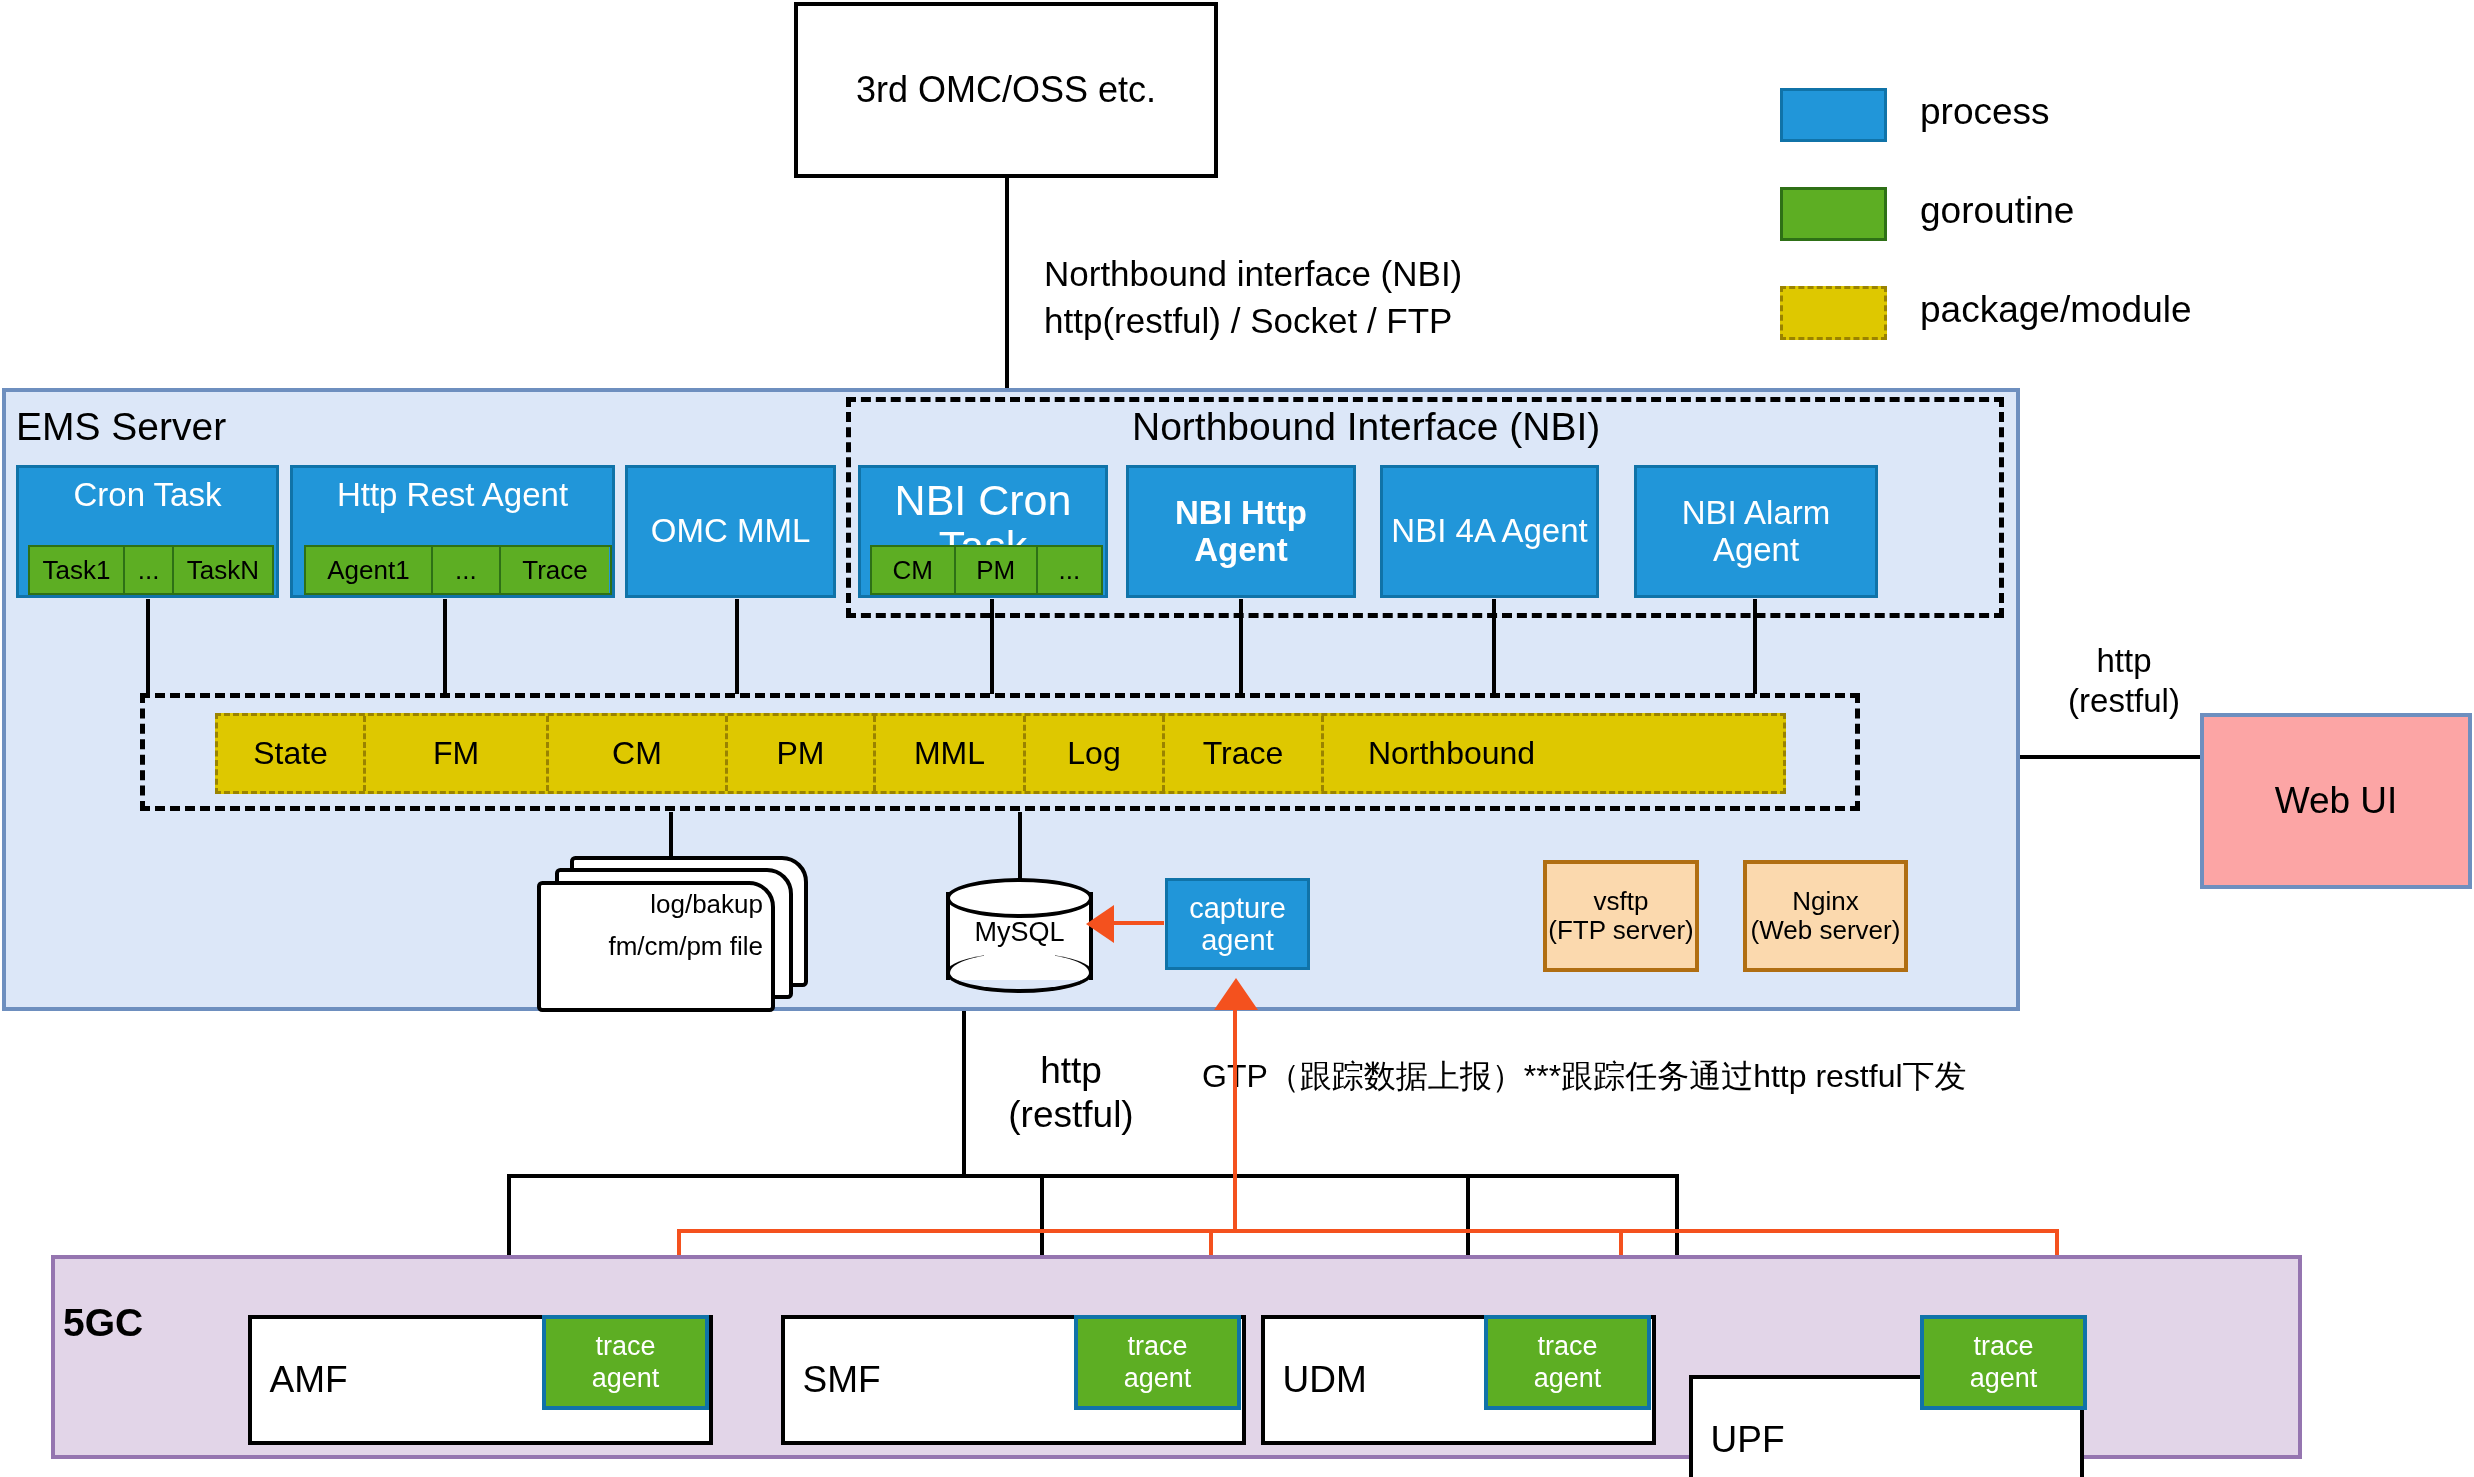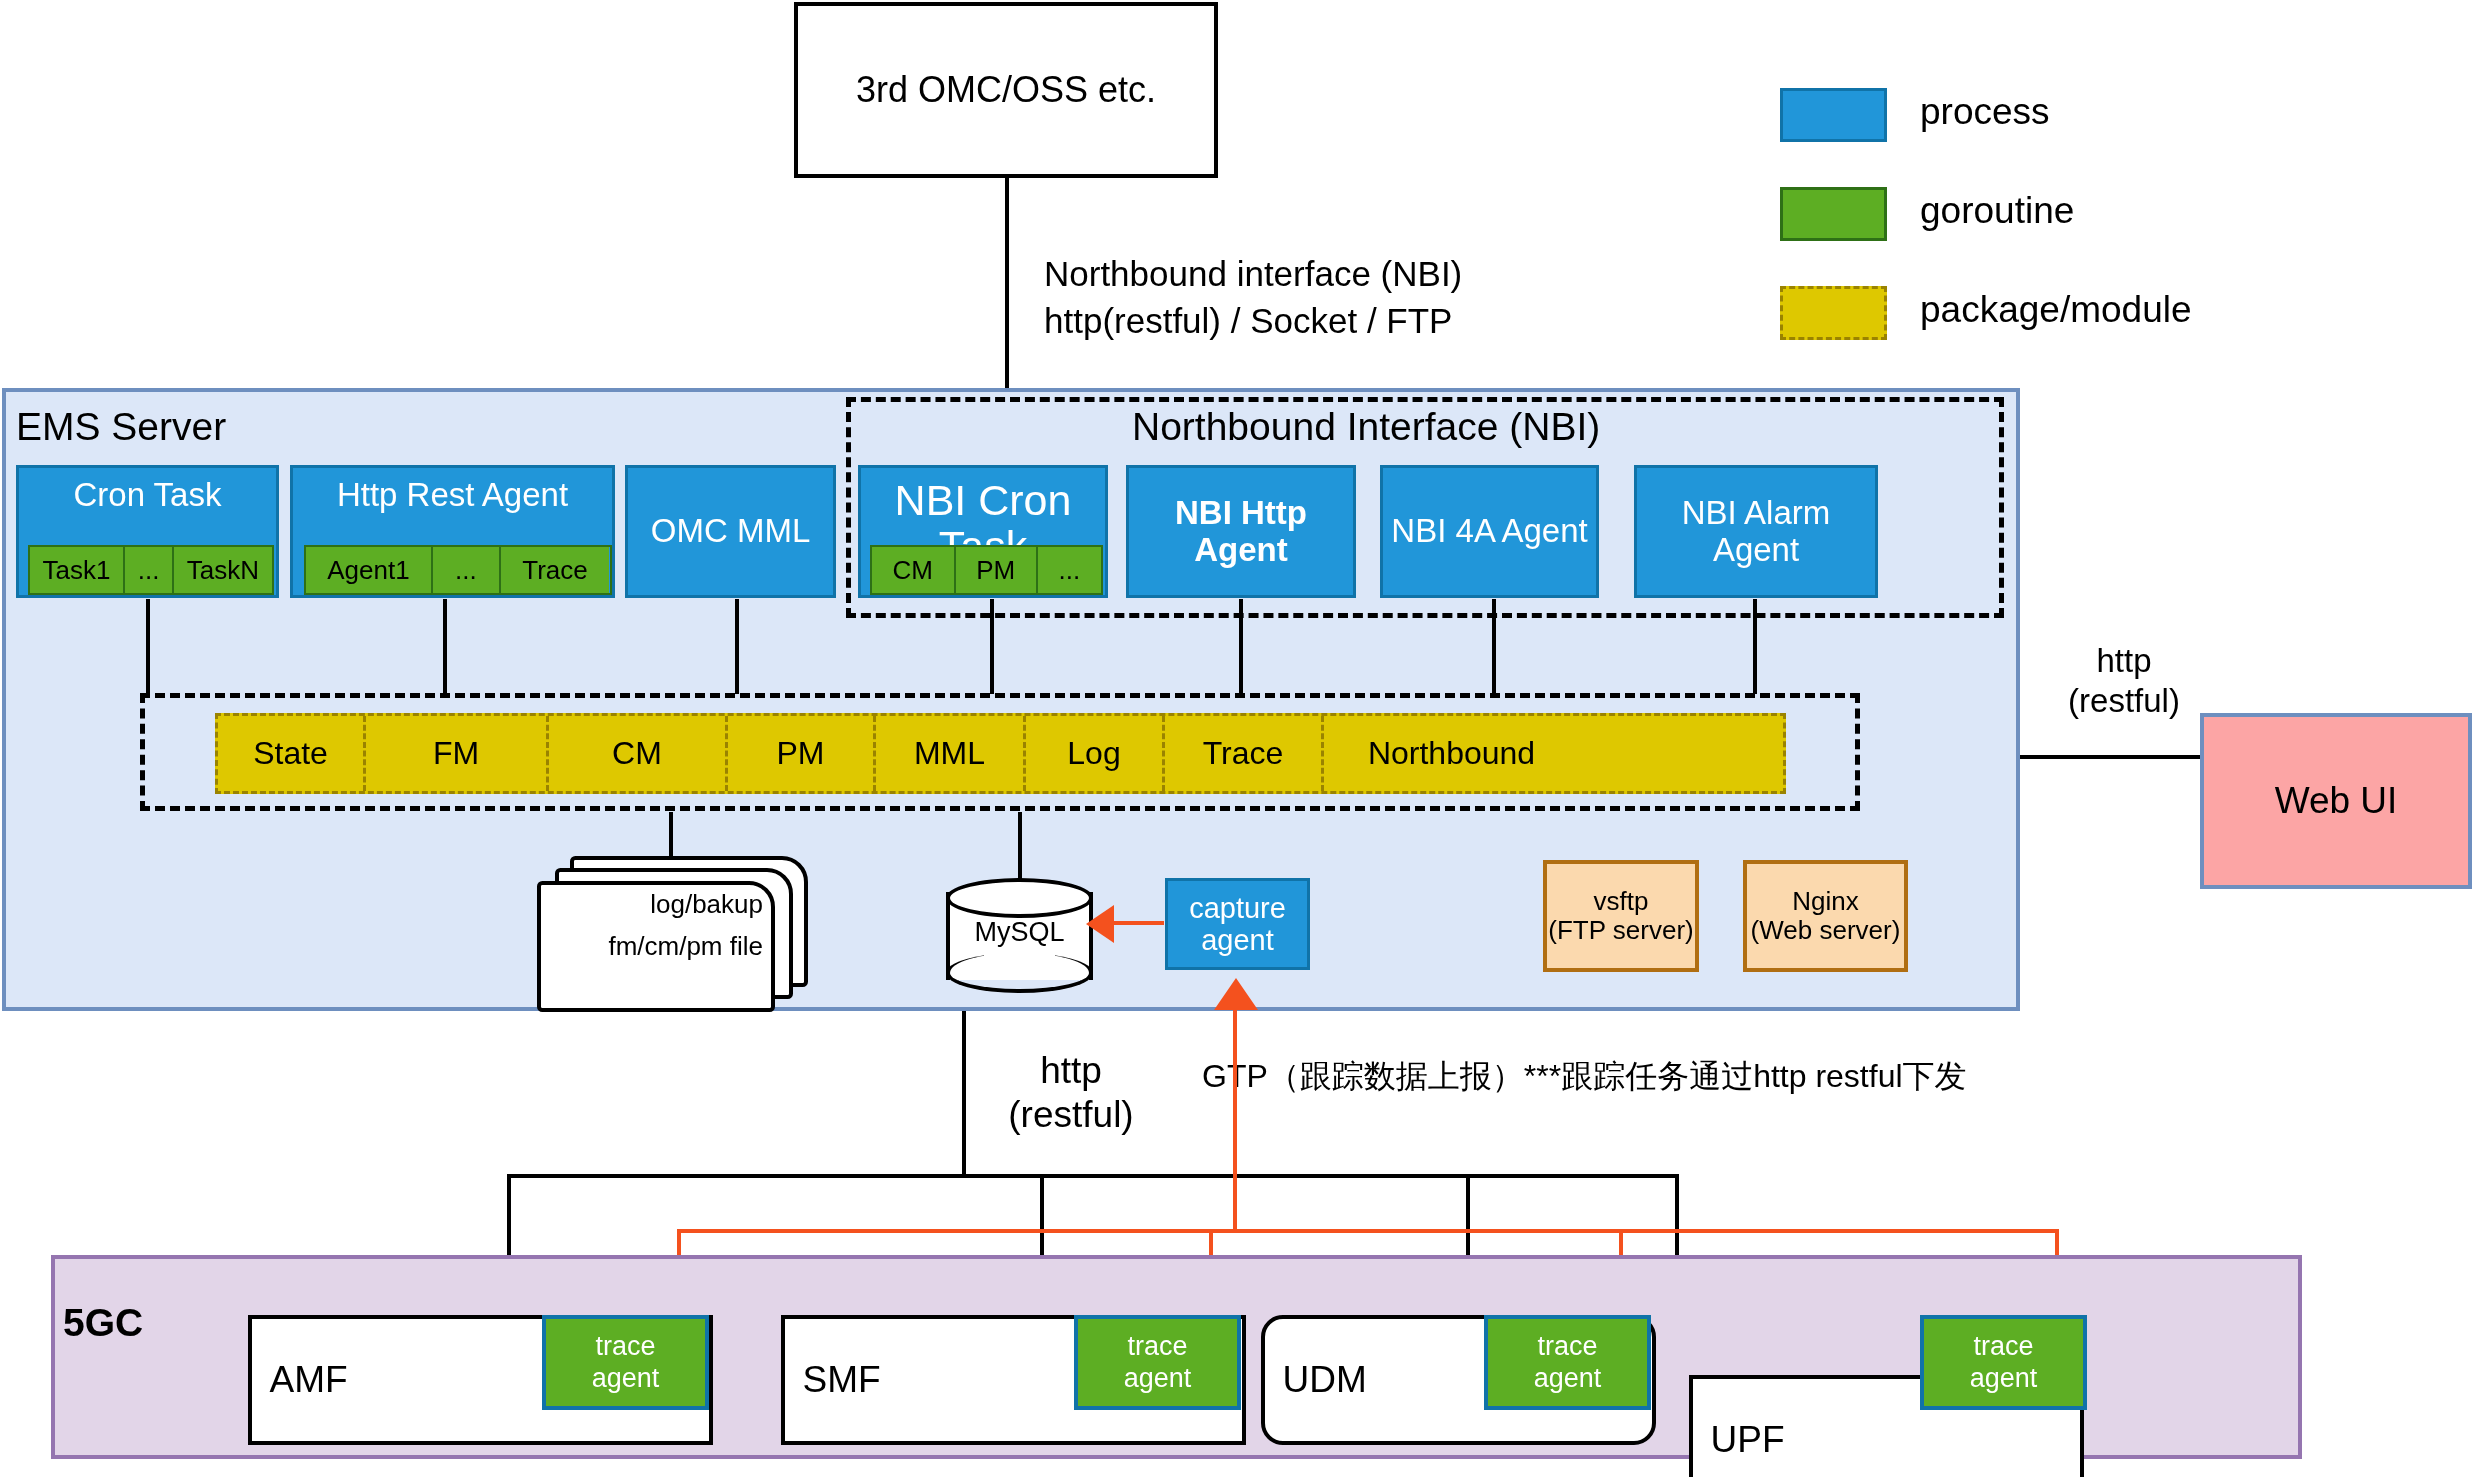--- a/index.html
+++ b/index.html
@@ -309,21 +309,21 @@
 <div class="abs nf" style="left:781px;top:1315px;width:465px;height:130px;">
   <span class="nf-label">SMF</span>
 </div>
 <div class="abs trace ctr" style="left:1074px;top:1315px;width:167px;height:95px;">
   <div>
     <div>trace</div>
     <div>agent</div>
   </div>
 </div>
 
-<div class="abs nf" style="left:1261px;top:1315px;width:395px;height:130px;border-radius:22px;">
+<div class="abs nf" style="left:1261px;top:1315px;width:395px;height:130px;">
   <span class="nf-label">UDM</span>
 </div>
 <div class="abs trace ctr" style="left:1484px;top:1315px;width:167px;height:95px;">
   <div>
     <div>trace</div>
     <div>agent</div>
   </div>
 </div>
 
 <div class="abs nf" style="left:1689px;top:1375px;width:395px;height:130px;">

